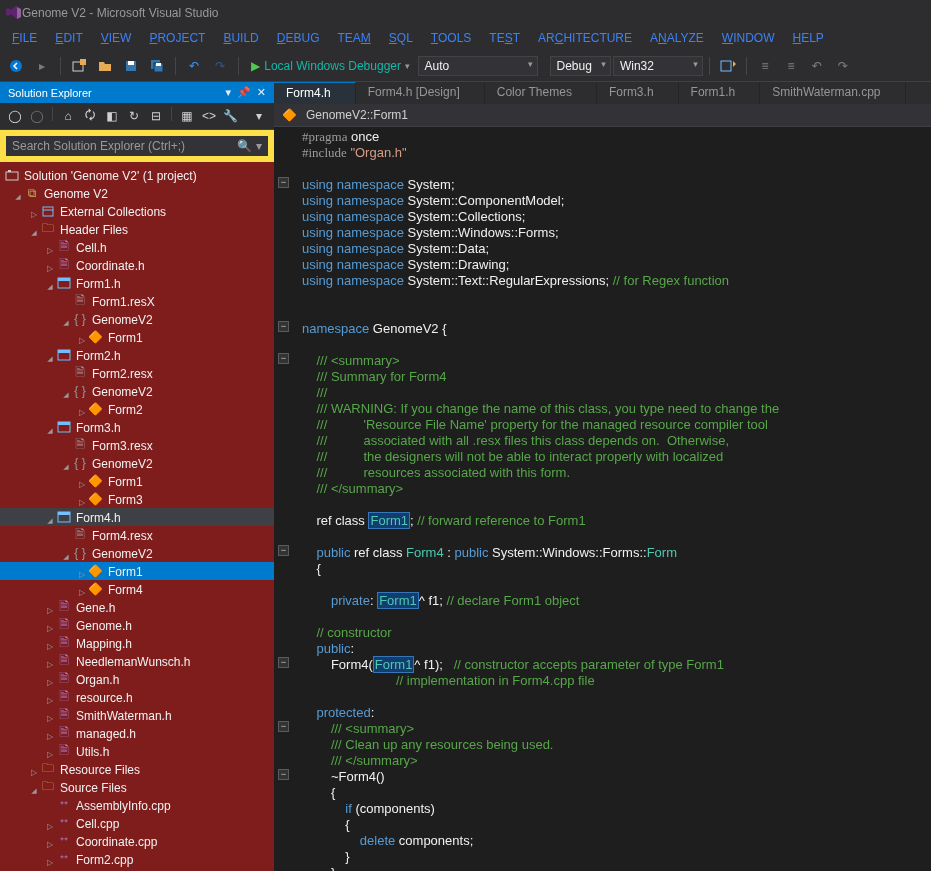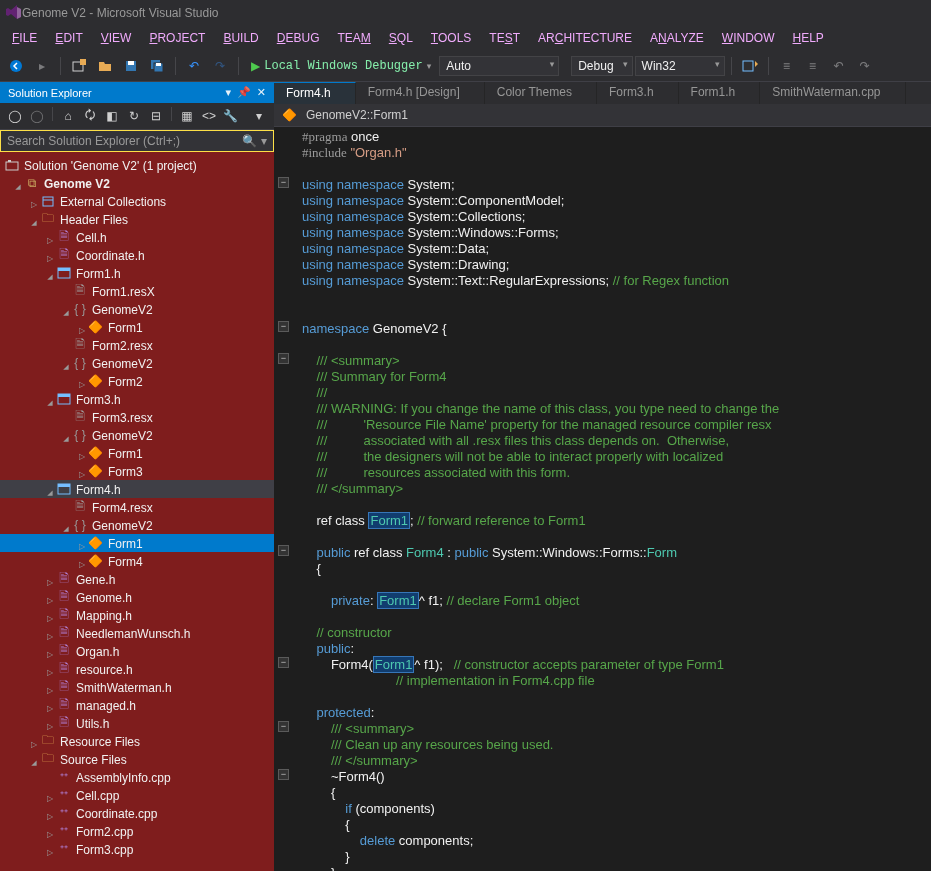--- a/index.html
+++ b/index.html
@@ -1,49 +1,49 @@
 <!DOCTYPE html>
 <html><head>
 <meta charset="utf-8">
 <style>
 * { margin: 0; padding: 0; box-sizing: border-box; font-family: 'Segoe UI', Tahoma, sans-serif; }
 body { background: #2d2d30; color: #f1f1f1; font-size: 12px; overflow: hidden; width: 931px; height: 871px; }
 .titlebar { background: #2d2d30; height: 26px; display: flex; align-items: center; padding: 0 6px; }
 .title-text { color: #999; font-size: 12px; }
 .menubar { background: #2d2d30; height: 24px; display: flex; align-items: center; padding: 0 4px; gap: 2px; }
-.menu-item { padding: 3px 8px; color: #f0abfc; cursor: pointer; font-size: 12px; }
+.menu-item { padding: 3px 8px; color: #3b82f6; cursor: pointer; font-size: 12px; }
 .underline { text-decoration: underline; }
 .toolbar { background: #2d2d30; height: 32px; display: flex; align-items: center; padding: 0 4px; gap: 2px; border-bottom: 1px solid #3f3f46; }
 .tb-btn { width: 24px; height: 24px; display: flex; align-items: center; justify-content: center; cursor: pointer; }
 .tb-sep { width: 1px; height: 18px; background: #46464a; margin: 0 4px; }
 .tb-debug { display: flex; align-items: center; gap: 4px; padding: 0 6px; }
 .tb-play { color: #4ec94e; }
-.tb-debug-text { color: #86efac; font-family: Liberation Mono, monospace; }
+.tb-debug-text { color: #14b8a6; }
 .tb-dropdown { background: #333337; border: 1px solid #434346; padding: 2px 18px 2px 6px; color: #f1f1f1; position: relative; min-width: 60px; }
 .tb-dropdown::after { content: '▾'; position: absolute; right: 4px; font-size: 9px; color: #999; }
 .tb-wide { min-width: 120px; }
 .main-area { display: flex; height: calc(100% - 82px); }
 .sidebar { width: 274px; background: #7f1d1d; display: flex; flex-direction: column; }
 .panel-header { background: #007acc; color: white; padding: 4px 8px; display: flex; align-items: center; justify-content: space-between; font-size: 11px; }
 .panel-header-icons { display: flex; gap: 6px; }
 .panel-header-icon { cursor: pointer; opacity: 0.9; }
 .panel-toolbar { background: #2d2d30; padding: 4px 6px; display: flex; gap: 4px; border-bottom: 1px solid #3f3f46; }
 .panel-tb-btn { width: 18px; height: 18px; display: flex; align-items: center; justify-content: center; cursor: pointer; color: #d0d0d0; }
 .panel-tb-sep { width: 1px; height: 14px; background: #46464a; margin: 0 2px; }
-.search-box { background: #333337; border: 1px solid #fde047; padding: 3px 6px; color: #999; font-size: 12px; margin: 0; display: flex; justify-content: space-between; align-items: flex-end; }
+.search-box { background: #333337; border: 6px solid #fde047; padding: 3px 6px; color: #999; font-size: 12px; margin: 0; display: flex; justify-content: space-between; align-items: flex-end; }
 .tree { flex: 1; overflow-y: auto; padding: 4px 0; }
 .tree-item { display: flex; align-items: flex-end; padding: 1px 0; cursor: pointer; height: 18px; white-space: nowrap; }
 .tree-item.selected { background: #007acc; }
 .tree-item.gray-selected { background: #3f3f46; }
 .tree-arrow { width: 12px; text-align: center; color: #999; font-size: 9px; user-select: none; }
 .tree-arrow.expanded::before { content: '◢'; font-size: 7px; }
 .tree-arrow.collapsed::before { content: '▷'; font-size: 8px; }
 .tree-icon { width: 16px; height: 16px; margin-right: 4px; display: inline-flex; align-items: center; justify-content: center; font-size: 12px; }
 .tree-label { font-size: 12px; }
-.tree-label.bold { font-weight: bold; }
+.tree-label.bold { font-weight: normal; }
 .editor-area { flex: 1; display: flex; flex-direction: column; background: #1e1e1e; }
 .tabs { background: #2d2d30; display: flex; height: 22px; }
 .tab { padding: 3px 24px 3px 12px; color: #969696; font-size: 12px; cursor: pointer; background: #2d2d30; border-right: 1px solid #252526; white-space: nowrap; }
 .tab.active { background: #007acc12; color: #fff; border-top: 1px solid #007acc; }
 .breadcrumb { background: #333337; padding: 3px 8px; display: flex; align-items: center; gap: 4px; border-bottom: 1px solid #3f3f46; }
 .breadcrumb-item { color: #d0d0d0; font-size: 12px; }
 .code-area { flex: 1; overflow: auto; font-family: Consolas, monospace; font-size: 13px; line-height: 16px; position: relative; }
 .code-gutter { position: absolute; left: 0; top: 0; width: 20px; background: #1e1e1e; }
 .fold-marker { position: absolute; left: 4px; width: 11px; height: 11px; border: 1px solid #5a5a5a; background: #333; color: #c8c8c8; font-size: 9px; line-height: 9px; text-align: center; cursor: pointer; }
 .code-content { padding-left: 28px; padding-top: 2px; white-space: pre; }
@@ -239,20 +239,30 @@
       <div class="tree-item" style="padding-left:60px">
           <span class="tree-arrow expanded"></span>
           <span class="tree-icon icon-ns">{ }</span>
           <span class="tree-label">GenomeV2</span>
         </div>
       <div class="tree-item" style="padding-left:76px">
           <span class="tree-arrow collapsed"></span>
           <span class="tree-icon icon-class">🔶</span>
           <span class="tree-label">Form1</span>
         </div>
+      <div class="tree-item" style="padding-left:44px">
+          <span class="tree-arrow expanded"></span>
+          <span class="tree-icon">
+            <svg width="14" height="12">
+              <rect x="1" y="1" width="12" height="10" fill="none" stroke="#75beff"></rect>
+              <rect x="1" y="1" width="12" height="3" fill="#75beff"></rect>
+            </svg>
+          </span>
+          <span class="tree-label">Form2.h</span>
+        </div>
       <div class="tree-item" style="padding-left:72px">
           <span class="tree-icon icon-res">🗎</span>
           <span class="tree-label">Form2.resx</span>
         </div>
       <div class="tree-item" style="padding-left:60px">
           <span class="tree-arrow expanded"></span>
           <span class="tree-icon icon-ns">{ }</span>
           <span class="tree-label">GenomeV2</span>
         </div>
       <div class="tree-item" style="padding-left:76px">
@@ -434,21 +444,21 @@
 <span class="c-kw">using</span><span> </span><span class="c-kw">namespace</span><span> System::Drawing;</span>
 <span class="c-kw">using</span><span> </span><span class="c-kw">namespace</span><span> System::Text::RegularExpressions; </span><span class="c-comment">// for Regex function</span>
 
 
 <span class="c-kw">namespace</span><span> GenomeV2 {</span>
 
     <span class="c-comment">/// &lt;summary&gt;</span>
     <span class="c-comment">/// Summary for Form4</span>
     <span class="c-comment">///</span>
     <span class="c-comment">/// WARNING: If you change the name of this class, you type need to change the</span>
-    <span class="c-comment">///          'Resource File Name' property for the managed resource compiler resx</span>
+    <span class="c-comment">///          'Resource File Name' property for the managed resource compiler tool</span>
     <span class="c-comment">///          associated with all .resx files this class depends on.  Otherwise,</span>
     <span class="c-comment">///          the designers will not be able to interact properly with localized</span>
     <span class="c-comment">///          resources associated with this form.</span>
     <span class="c-comment">/// &lt;/summary&gt;</span>
 
 <span>    ref class </span><span class="c-type c-hl">Form1</span><span>; </span><span class="c-comment">// forward reference to Form1</span>
 
 <span>    </span><span class="c-kw">public</span><span> ref class </span><span class="c-type">Form4</span><span> : </span><span class="c-kw">public</span><span> System::Windows::Forms::</span><span class="c-type">Form</span>
 <span>    {</span>
 

